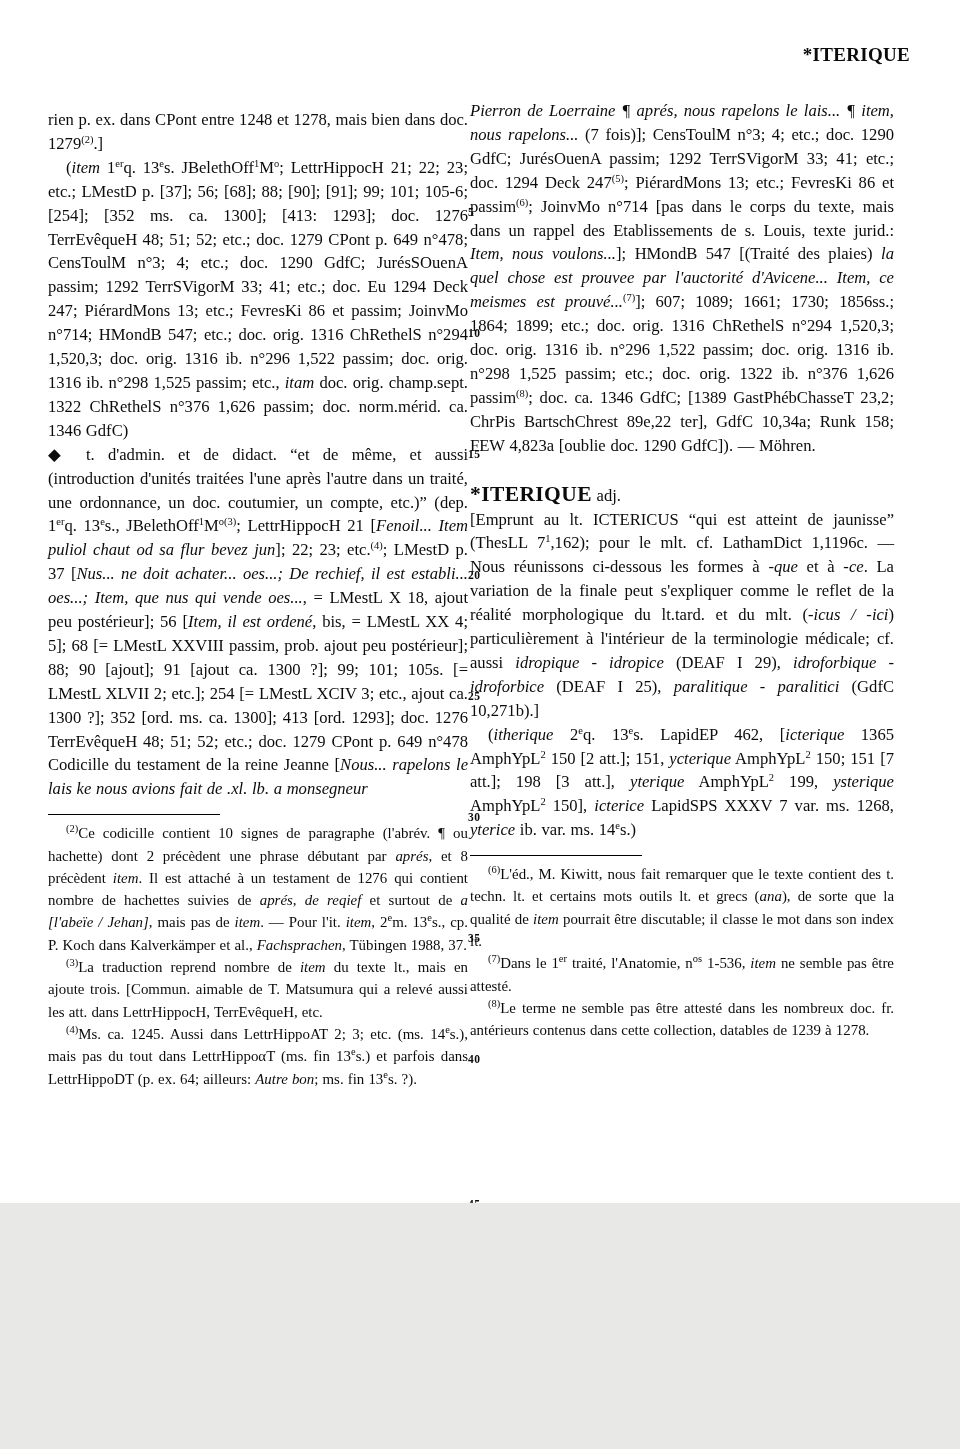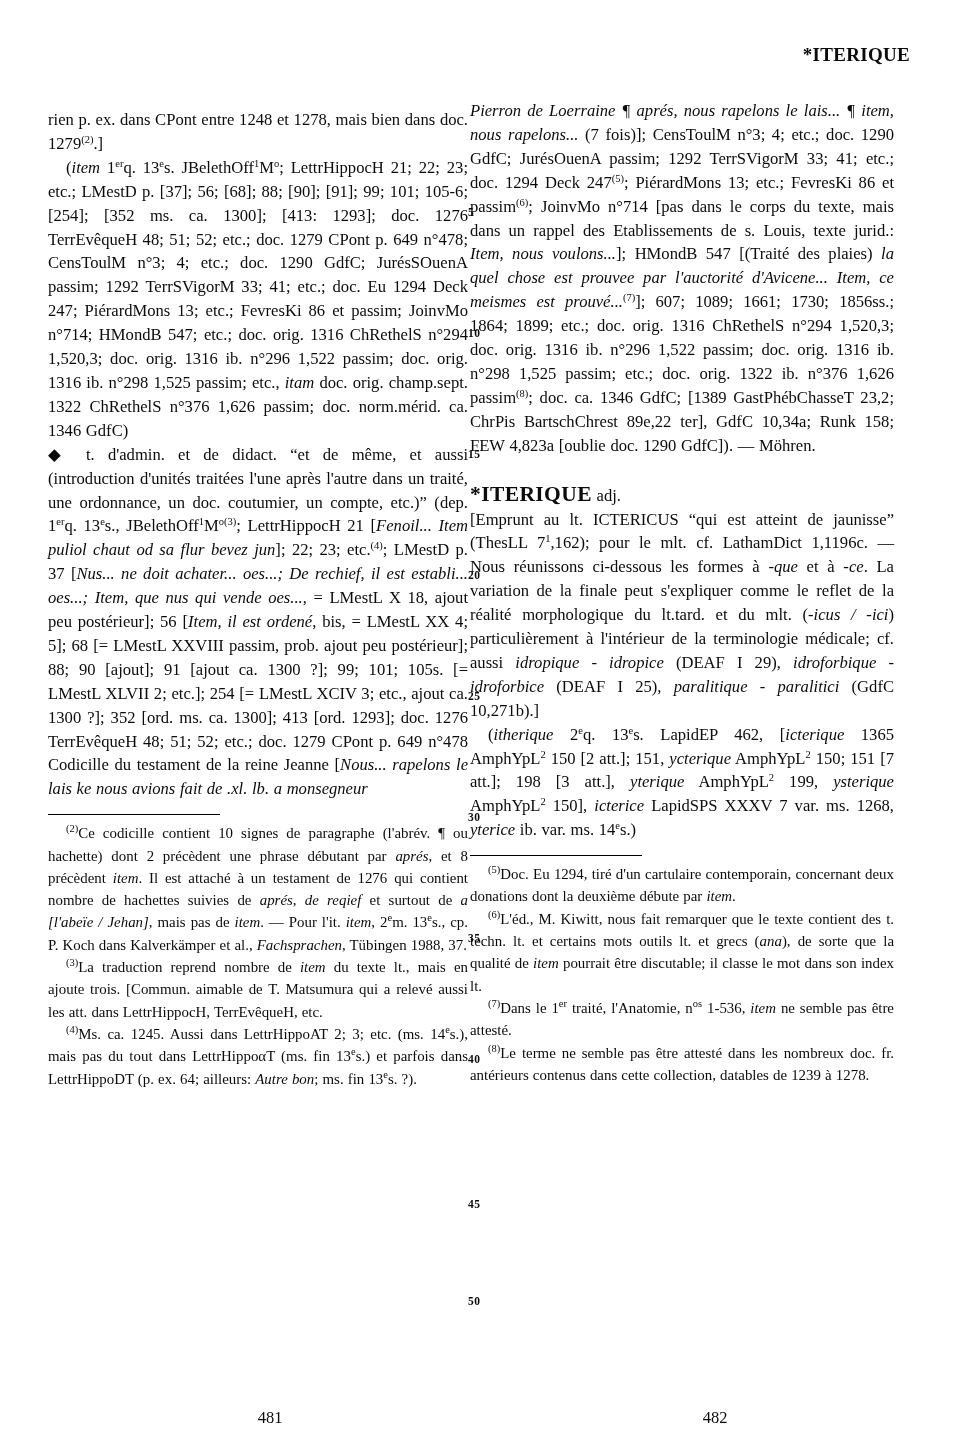--- a/index.html
+++ b/index.html
@@ -3,21 +3,21 @@
 <meta charset="utf-8">
 <style>
   html,body{margin:0;padding:0;}
   body{
     width:960px;height:1449px;
     background:#e8e8e6;
     font-family:"Liberation Serif", serif;
     color:#0b0b0b;
   }
   .page{
-    position:absolute;left:0;top:0;width:960px;height:1449px;
+    position:absolute;left:0;top:0;width:960px;height:1203px;
     background:#ffffff;
     overflow:hidden;
   }
   .running-head{
     position:absolute;top:44px;right:50px;
     font-weight:bold;font-size:19px;letter-spacing:0.3px;
   }
   .col{
     position:absolute;top:99px;
     text-align:justify;
@@ -91,21 +91,20 @@
     <span class="ln-9">50</span>
   </div>
 
   <div class="col col-right">
     <p class="cont"><span class="it">Pierron de Loerraine ¶ aprés, nous rapelons le lais... ¶ item, nous rapelons...</span><span> (7 fois)]; CensToulM n°3; 4; etc.; doc. 1290 GdfC; JurésOuenA passim; 1292 TerrSVigorM 33; 41; etc.; doc. 1294 Deck 247</span><sup>(5)</sup><span>; PiérardMons 13; etc.; FevresKi 86 et passim</span><sup>(6)</sup><span>; JoinvMo n°714 [pas dans le corps du texte, mais dans un rappel des Etablissements de s. Louis, texte jurid.: </span><span class="it">Item, nous voulons...</span><span>]; HMondB 547 [(Traité des plaies) </span><span class="it">la quel chose est prouvee par l'auctorité d'Avicene... Item, ce meismes est prouvé...</span><sup>(7)</sup><span>]; 607; 1089; 1661; 1730; 1856ss.; 1864; 1899; etc.; doc. orig. 1316 ChRethelS n°294 1,520,3; doc. orig. 1316 ib. n°296 1,522 passim; doc. orig. 1316 ib. n°298 1,525 passim; etc.; doc. orig. 1322 ib. n°376 1,626 passim</span><sup>(8)</sup><span>; doc. ca. 1346 GdfC; [1389 GastPhébChasseT 23,2; ChrPis BartschChrest 89e,22 ter], GdfC 10,34a; Runk 158; FEW 4,823a [oublie doc. 1290 GdfC]). — Möhren.</span></p>
     <p class="headword"><span class="b">*ITERIQUE</span><span> adj.</span></p>
     <p class="cont"><span>[Emprunt au lt. ICTERICUS “qui est atteint de jaunisse” (ThesLL 7</span><sup>1</sup><span>,162); pour le mlt. cf. LathamDict 1,1196c. — Nous réunissons ci-dessous les formes à </span><span class="it">-que</span><span> et à </span><span class="it">-ce</span><span>. La variation de la finale peut s'expliquer comme le reflet de la réalité morphologique du lt.tard. et du mlt. (</span><span class="it">-icus / -ici</span><span>) particulièrement à l'intérieur de la terminologie médicale; cf. aussi </span><span class="it">idropique - idropice</span><span> (DEAF I 29), </span><span class="it">idroforbique - idroforbice</span><span> (DEAF I 25), </span><span class="it">paralitique - paralitici</span><span> (GdfC 10,271b).]</span></p>
     <p class="ind"><span>(</span><span class="it">itherique</span><span> 2</span><sup>e</sup><span>q. 13</span><sup>e</sup><span>s. LapidEP 462, [</span><span class="it">icterique</span><span> 1365 AmphYpL</span><sup>2</sup><span> 150 [2 att.]; 151, </span><span class="it">ycterique</span><span> AmphYpL</span><sup>2</sup><span> 150; 151 [7 att.]; 198 [3 att.], </span><span class="it">yterique</span><span> AmphYpL</span><sup>2</sup><span> 199, </span><span class="it">ysterique</span><span> AmphYpL</span><sup>2</sup><span> 150], </span><span class="it">icterice</span><span> LapidSPS XXXV 7 var. ms. 1268, </span><span class="it">yterice</span><span> ib. var. ms. 14</span><sup>e</sup><span>s.)</span></p>
     <div class="fnrule"></div>
     <div>
-      <p class="fn"><sup>(5)</sup><span>Doc. Eu 1294, tiré d'un cartulaire contemporain, concernant deux donations dont la deuxième débute par </span><span class="it">item</span><span>.</span></p>
       <p class="fn"><sup>(6)</sup><span>L'éd., M. Kiwitt, nous fait remarquer que le texte contient des t. techn. lt. et certains mots outils lt. et grecs (</span><span class="it">ana</span><span>), de sorte que la qualité de </span><span class="it">item</span><span> pourrait être discutable; il classe le mot dans son index lt.</span></p>
       <p class="fn"><sup>(7)</sup><span>Dans le 1</span><sup>er</sup><span> traité, l'Anatomie, n</span><sup>os</sup><span> 1-536, </span><span class="it">item</span><span> ne semble pas être attesté.</span></p>
       <p class="fn"><sup>(8)</sup><span>Le terme ne semble pas être attesté dans les nombreux doc. fr. antérieurs contenus dans cette collection, datables de 1239 à 1278.</span></p>
     </div>
   </div>
 
   <div class="page-num pl">481</div>
   <div class="page-num pr">482</div>
 
 </div>

